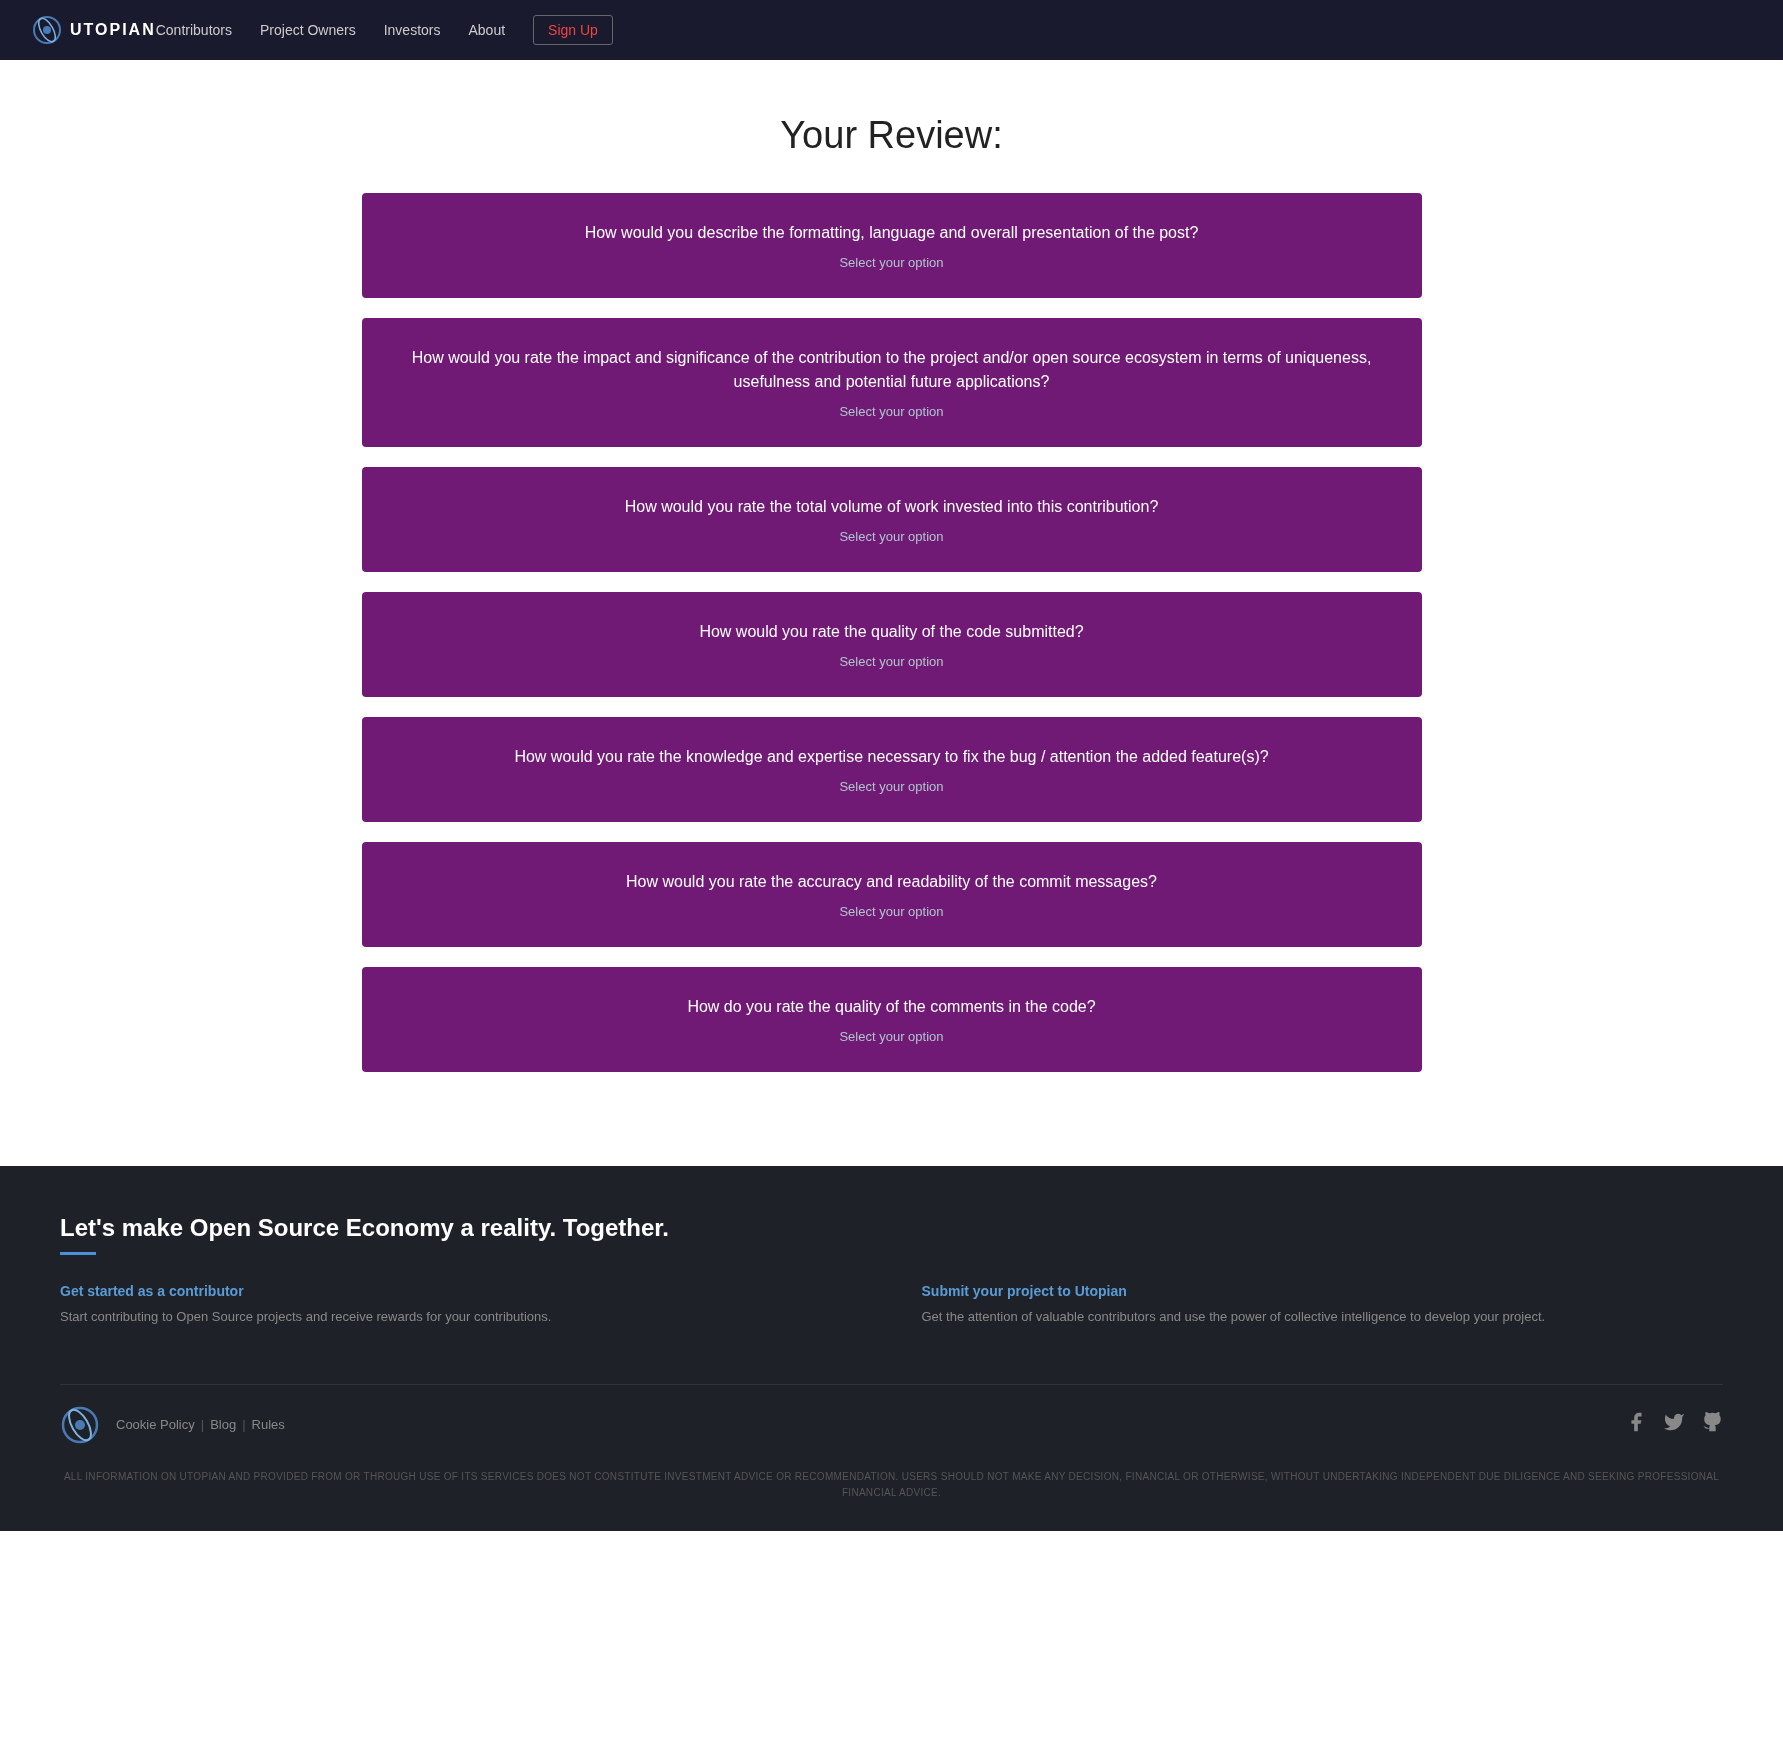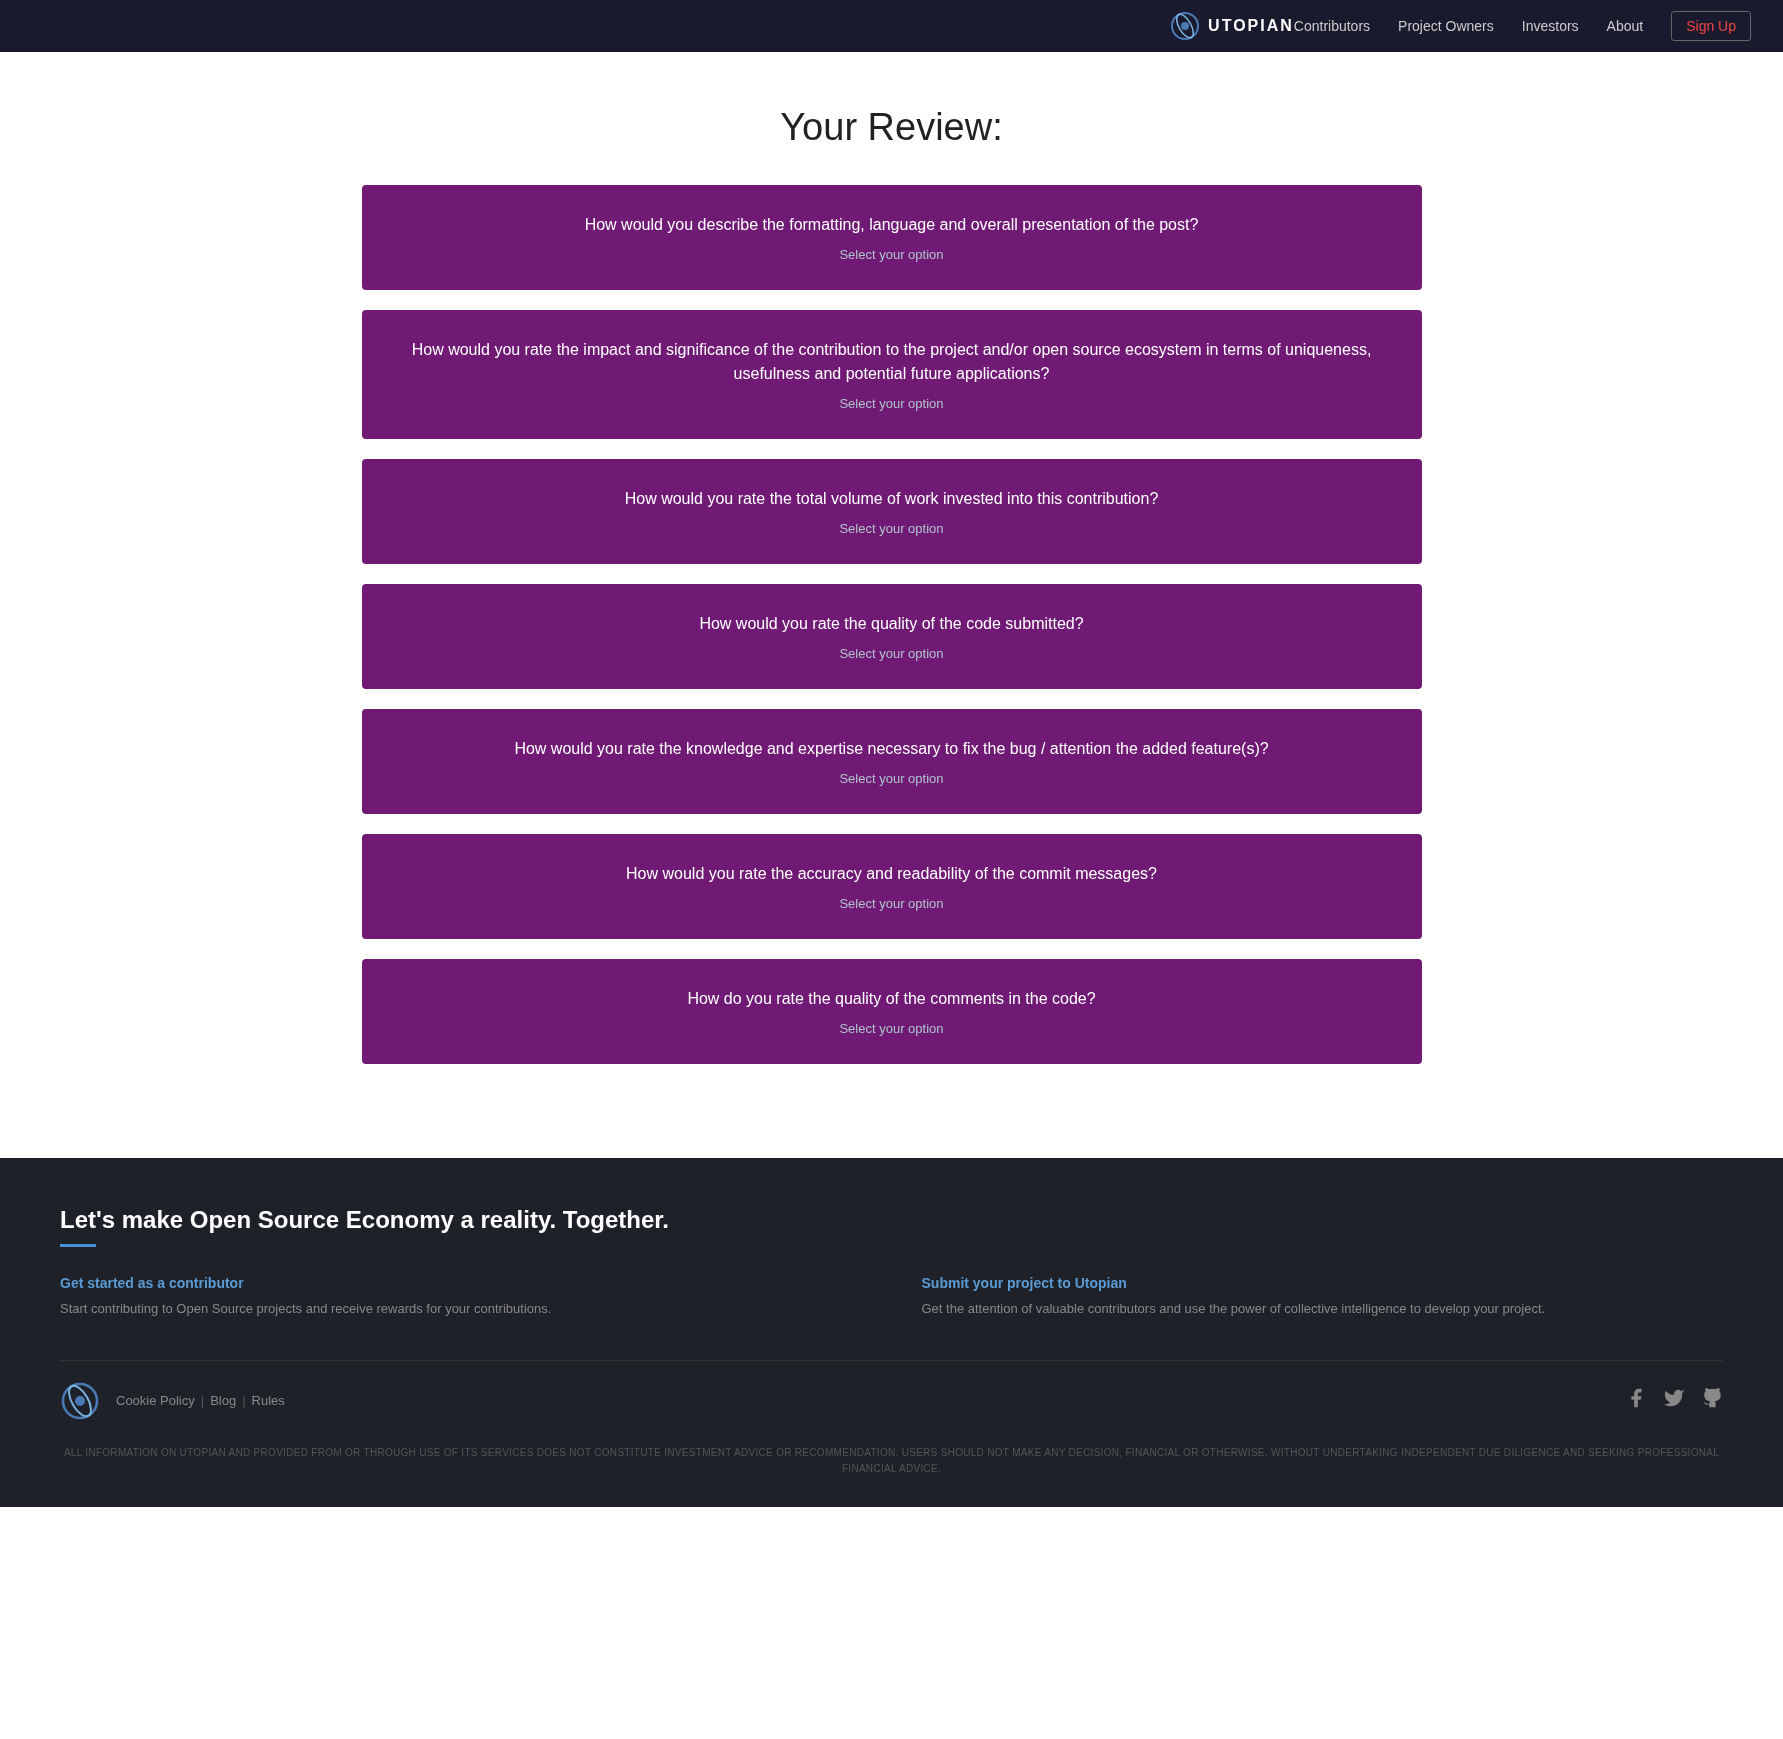--- a/index.html
+++ b/index.html
@@ -13,23 +13,23 @@
       background: #fff;
       color: #333;
       min-height: 100vh;
     }
 
     
     nav {
       background: #1a1a2e;
       display: flex;
       align-items: center;
-      justify-content: flex-end;
+      justify-content: flex-start;
       padding: 0 32px;
-      height: 52px;
+      height: 60px;
       position: sticky;
       top: 0;
       z-index: 100;
     }
 
     .nav-logo {
       display: flex;
       align-items: center;
       gap: 8px;
     }
@@ -125,21 +125,21 @@
     .footer-divider {
       width: 36px;
       height: 3px;
       background: #4a90d9;
       margin-bottom: 28px;
     }
 
     .footer-columns {
       display: flex;
       gap: 60px;
-      margin-bottom: 40px;
+      margin-bottom: 56px;
     }
 
     .footer-col {
       flex: 1;
     }
 
     .footer-col-link {
       color: #5b9bd5;
       font-size: 14px;
       font-weight: 600;

